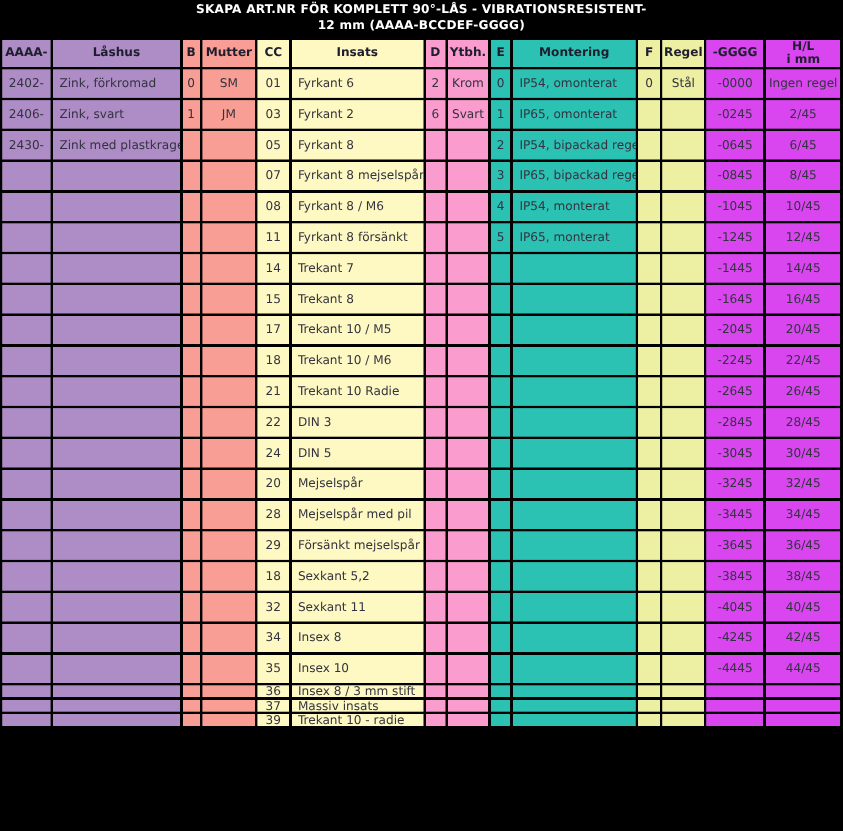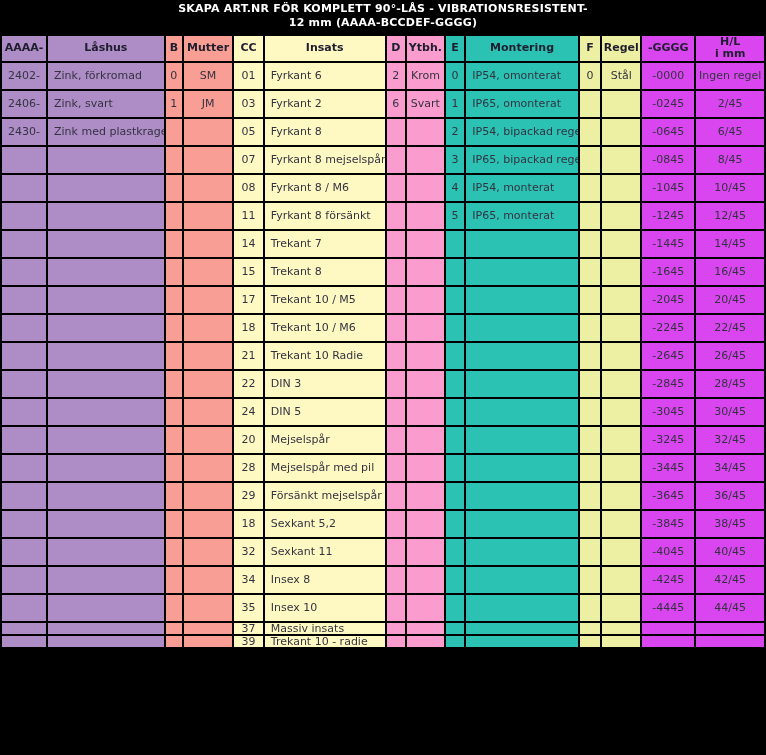--- a/index.html
+++ b/index.html
@@ -419,20 +419,36 @@
           <td class="g-yellow"></td>
           <td class="g-yellow"></td>
           <td class="g-white">-4445</td>
           <td class="g-white">44/45</td>
         </tr>
         <tr class="compact">
           <td class="g-purple"></td>
           <td class="g-purple left"></td>
           <td class="g-salmon"></td>
           <td class="g-salmon"></td>
+          <td class="g-cyan">36</td>
+          <td class="g-cyan left">Insex 8 / 3 mm stift</td>
+          <td class="g-pink"></td>
+          <td class="g-pink"></td>
+          <td class="g-teal"></td>
+          <td class="g-teal left"></td>
+          <td class="g-yellow"></td>
+          <td class="g-yellow"></td>
+          <td class="g-white"></td>
+          <td class="g-white"></td>
+        </tr>
+        <tr class="compact">
+          <td class="g-purple"></td>
+          <td class="g-purple left"></td>
+          <td class="g-salmon"></td>
+          <td class="g-salmon"></td>
           <td class="g-cyan">37</td>
           <td class="g-cyan left">Massiv insats</td>
           <td class="g-pink"></td>
           <td class="g-pink"></td>
           <td class="g-teal"></td>
           <td class="g-teal left"></td>
           <td class="g-yellow"></td>
           <td class="g-yellow"></td>
           <td class="g-white"></td>
           <td class="g-white"></td>

